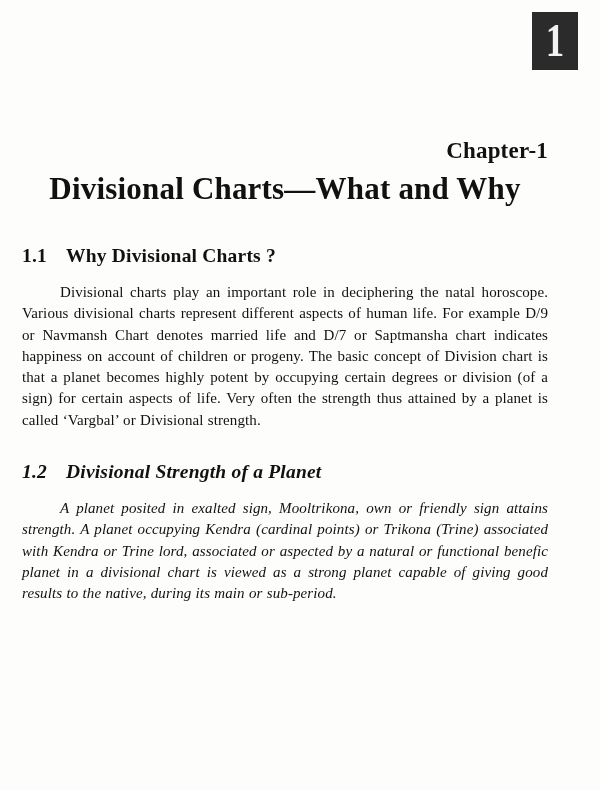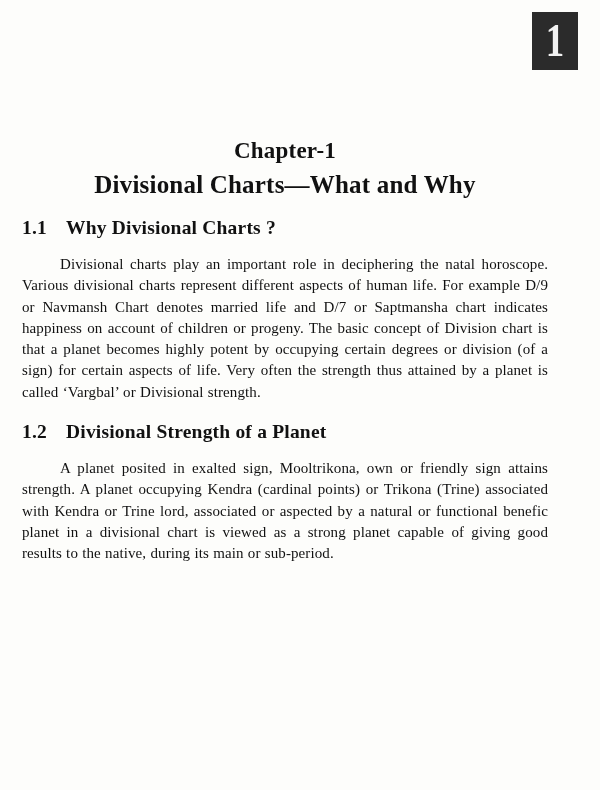--- a/index.html
+++ b/index.html
@@ -48,56 +48,57 @@
     position: absolute;
     left: 0;
     top: 0;
     width: 600px;
     padding: 0 52px 0 22px;
     box-sizing: border-box;
   }
 
   .chapter-label {
     margin-top: 138px;
-    text-align: center;
+    text-align: right;
     font-size: 23px;
     font-weight: bold;
     letter-spacing: 0.2px;
   }
   .chapter-title {
     margin-top: 7px;
     text-align: center;
-    font-size: 25px;
+    font-size: 31px;
     font-weight: bold;
     letter-spacing: 0.2px;
   }
 
   .section {
-    margin-top: 18px;
+    margin-top: 38px;
   }
   .section-heading {
     font-size: 19.5px;
     font-weight: bold;
     letter-spacing: 0.2px;
     margin-bottom: 5px;
   }
   .section-heading .sec-num {
     display: inline-block;
     min-width: 44px;
   }
   .body-text {
     font-size: 15px;
     line-height: 1.42;
     text-align: justify;
     text-indent: 38px;
     letter-spacing: 0.1px;
     word-spacing: 0.4px;
   }
   .section.second {
-    margin-top: 18px;
+    margin-top: 30px;
+    font-style: italic;
   }
 </style>
 </head>
 <body>
 
 <div class="page">
 
   <div class="chapter-tab">
     <span class="num">1</span>
   </div>

